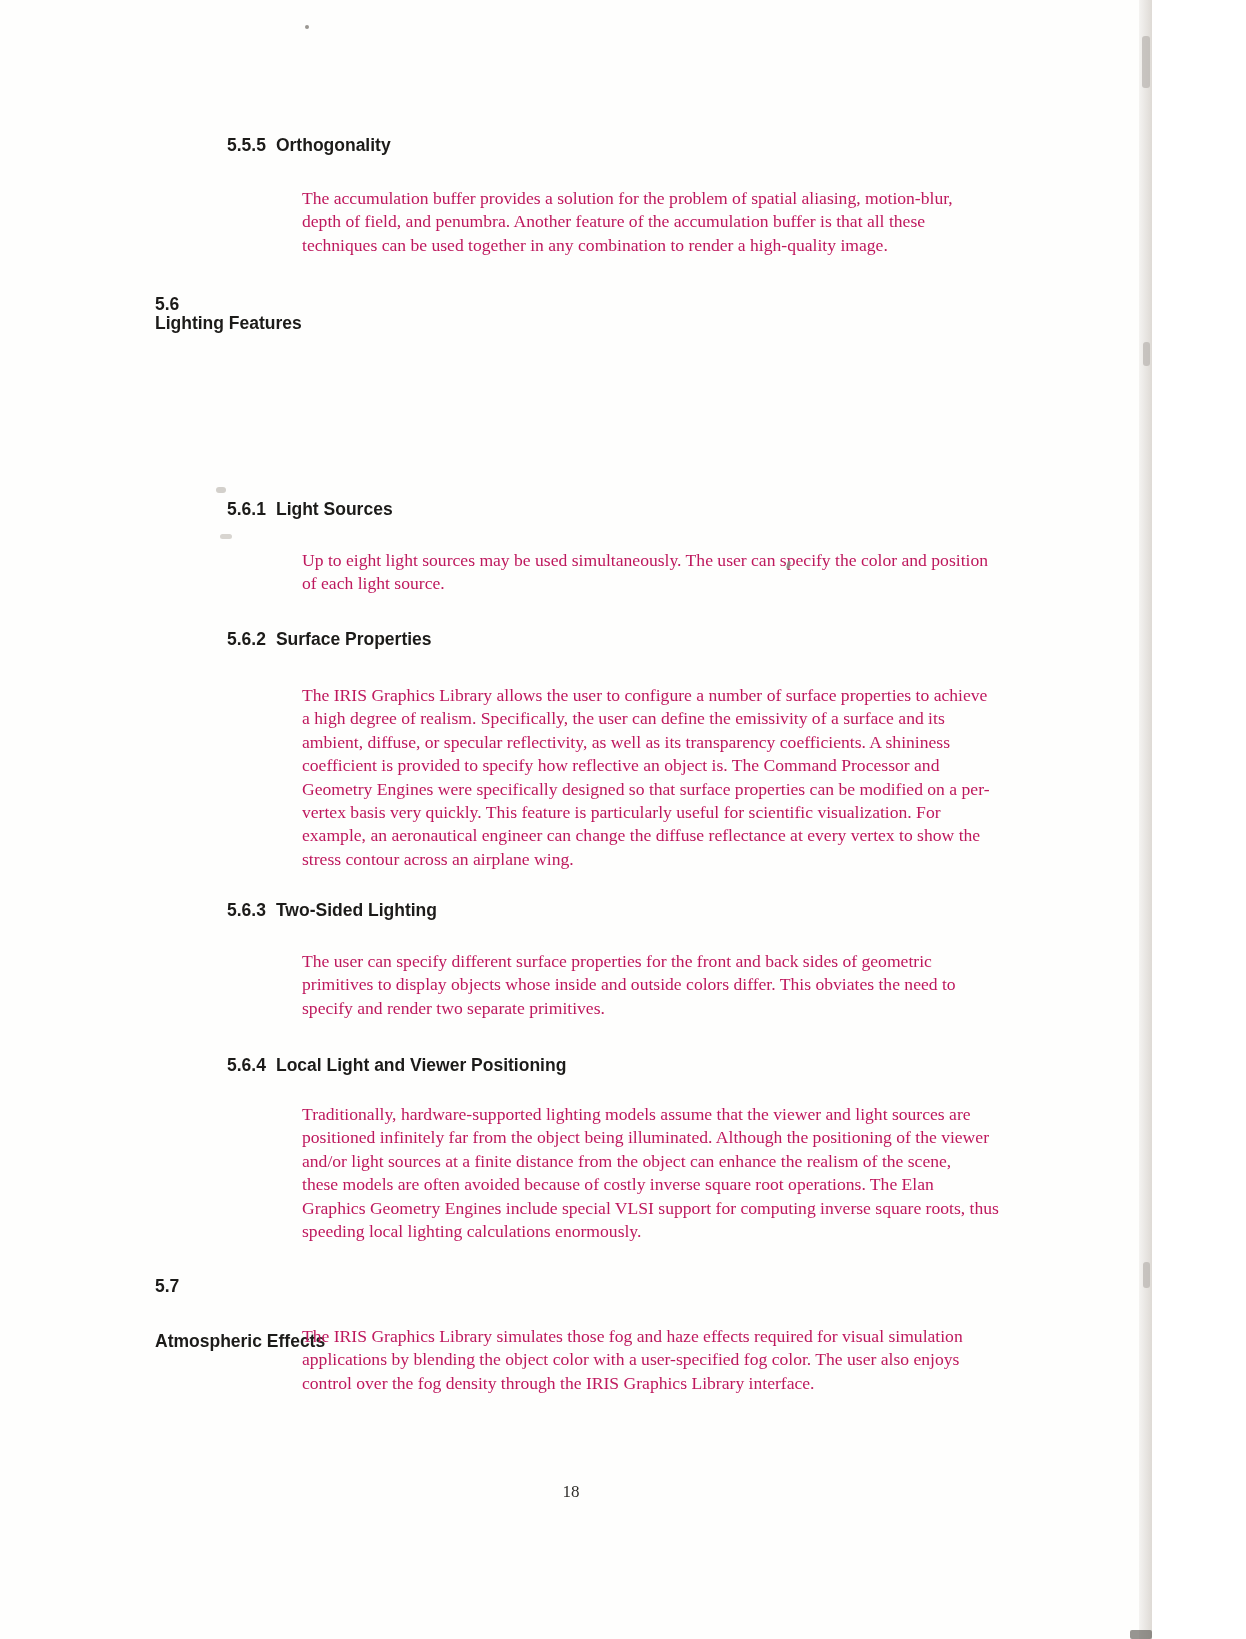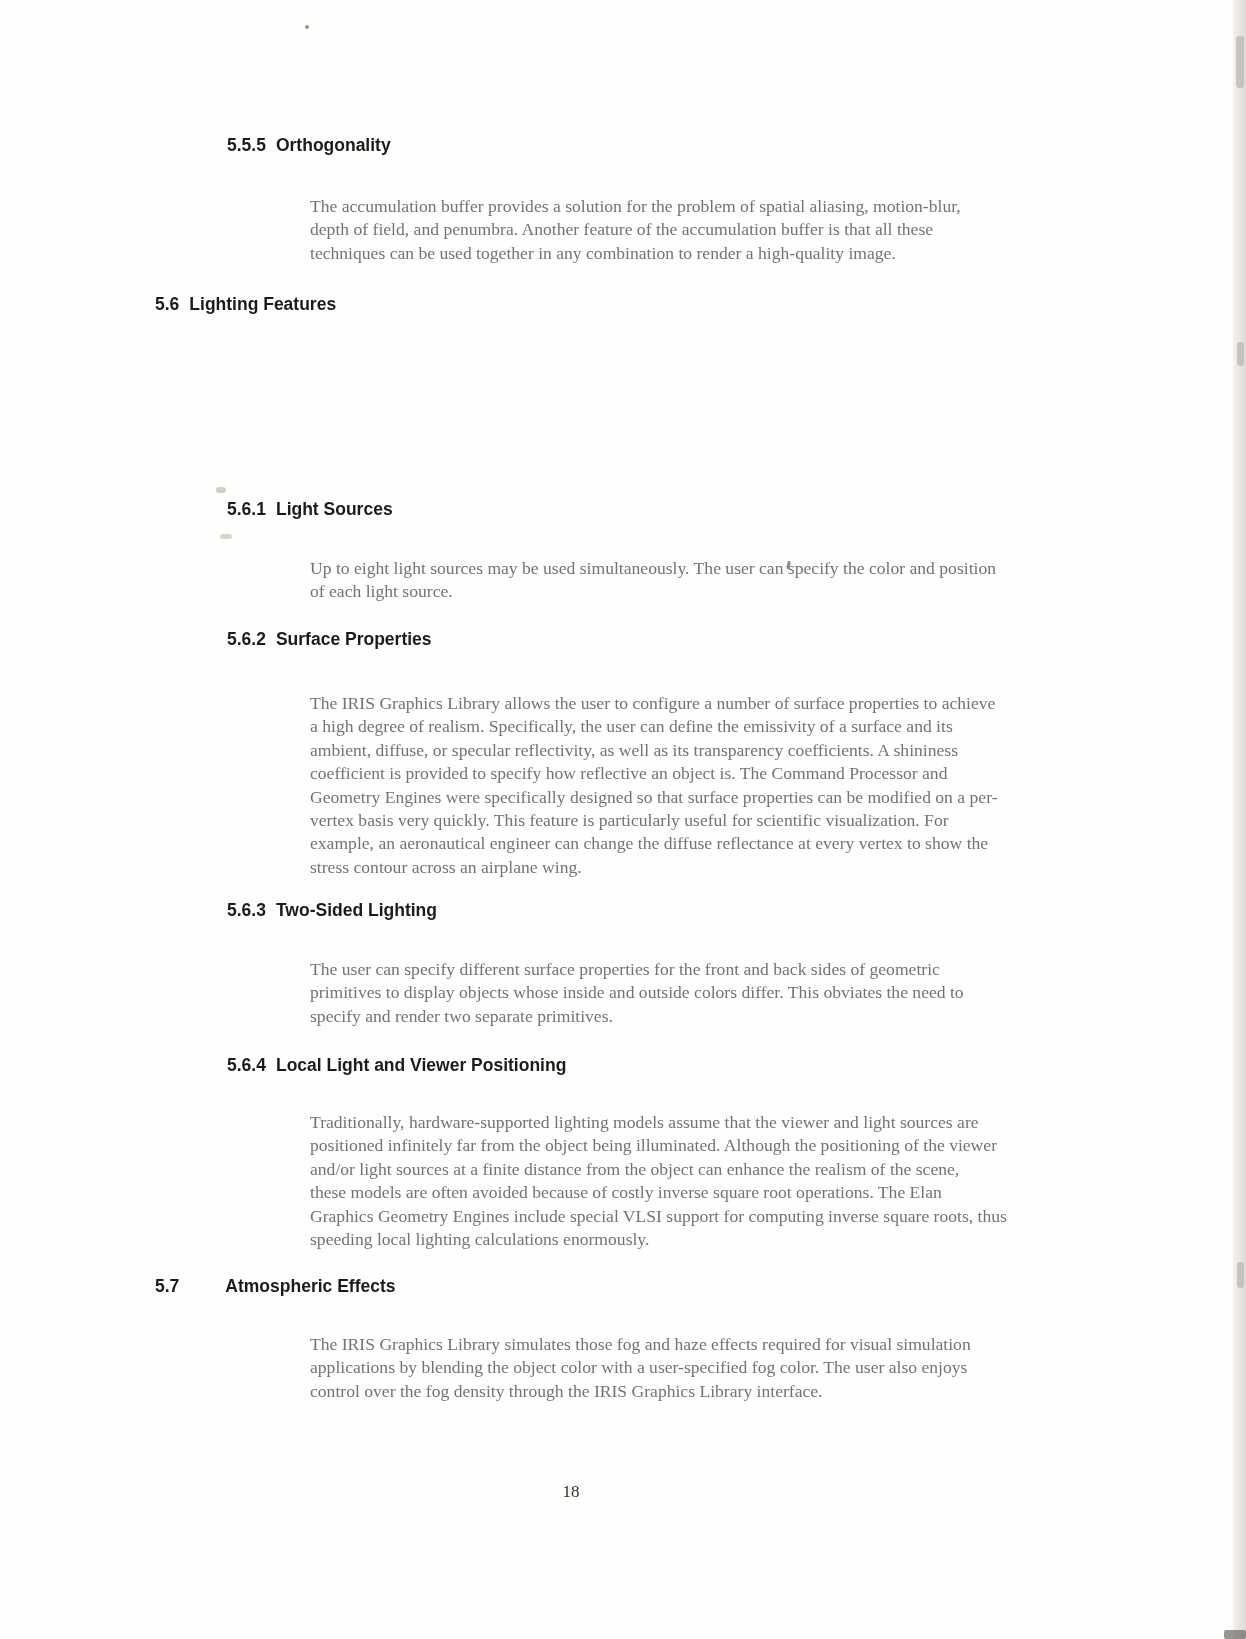--- a/index.html
+++ b/index.html
@@ -1,46 +1,46 @@
 <!DOCTYPE html>
 <html><head>
 <meta charset="utf-8">
 <style>
   html, body { margin: 0; padding: 0; background: #ffffff; }
   .page {
     position: relative;
-    width: 1246px;
+    width: 1152px;
     height: 1639px;
     background: #fefefd;
     overflow: hidden;
     font-family: "Liberation Serif", serif;
   }
   
   .hd {
     position: absolute;
     display: flex;
     font-family: "Liberation Sans", sans-serif;
     font-weight: 700;
     font-size: 17.5px;
     line-height: 19px;
     color: #1c1b19;
     white-space: nowrap;
   }
-  .hd.l2 { left: 155px; }
+  .hd.l2 { left: 155px; flex-direction: column; }
   .hd.l3 { left: 227px; }
   .hd .hnum { margin-right: 10px; }
   
   .body {
     position: absolute;
     left: 298px;
     width: 860px;
-    margin: 12px;
+    margin: 4px;
     font-size: 17.6px;
     line-height: 23.4px;
-    color: #737373;
+    color: #be185d;
     white-space: pre-line;
   }
   .pagenum {
     position: absolute;
     top: 1482px;
     left: 536px;
     width: 70px;
     text-align: center;
     font-size: 17px;
     color: #2f2d2a;

